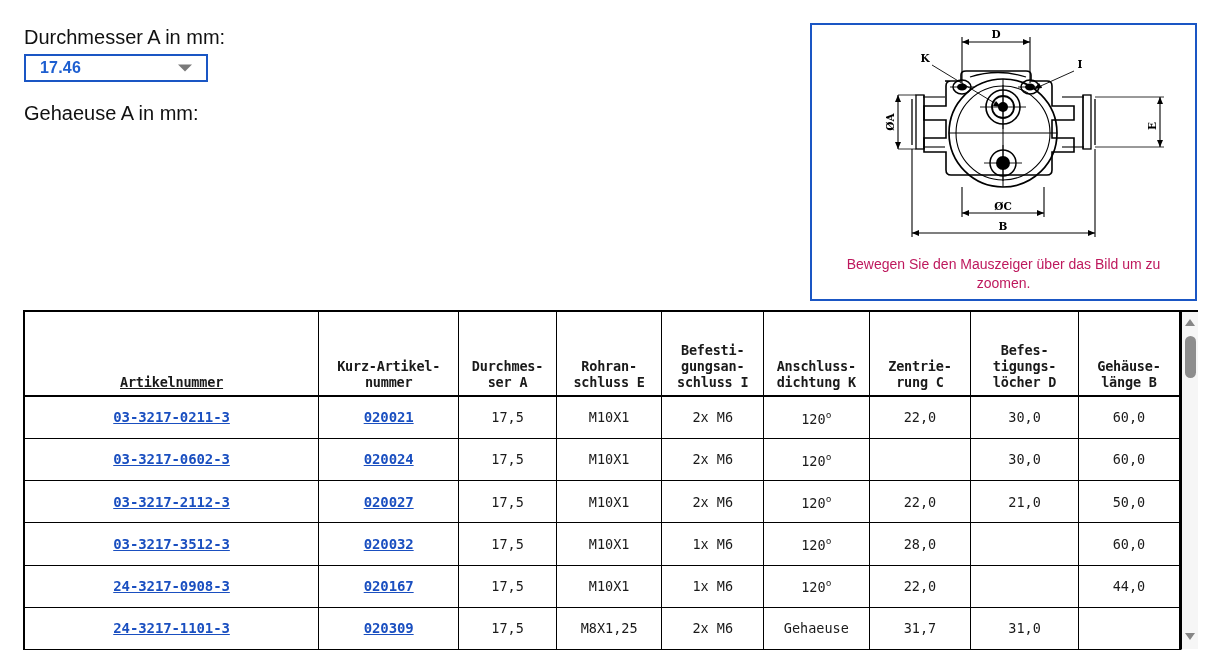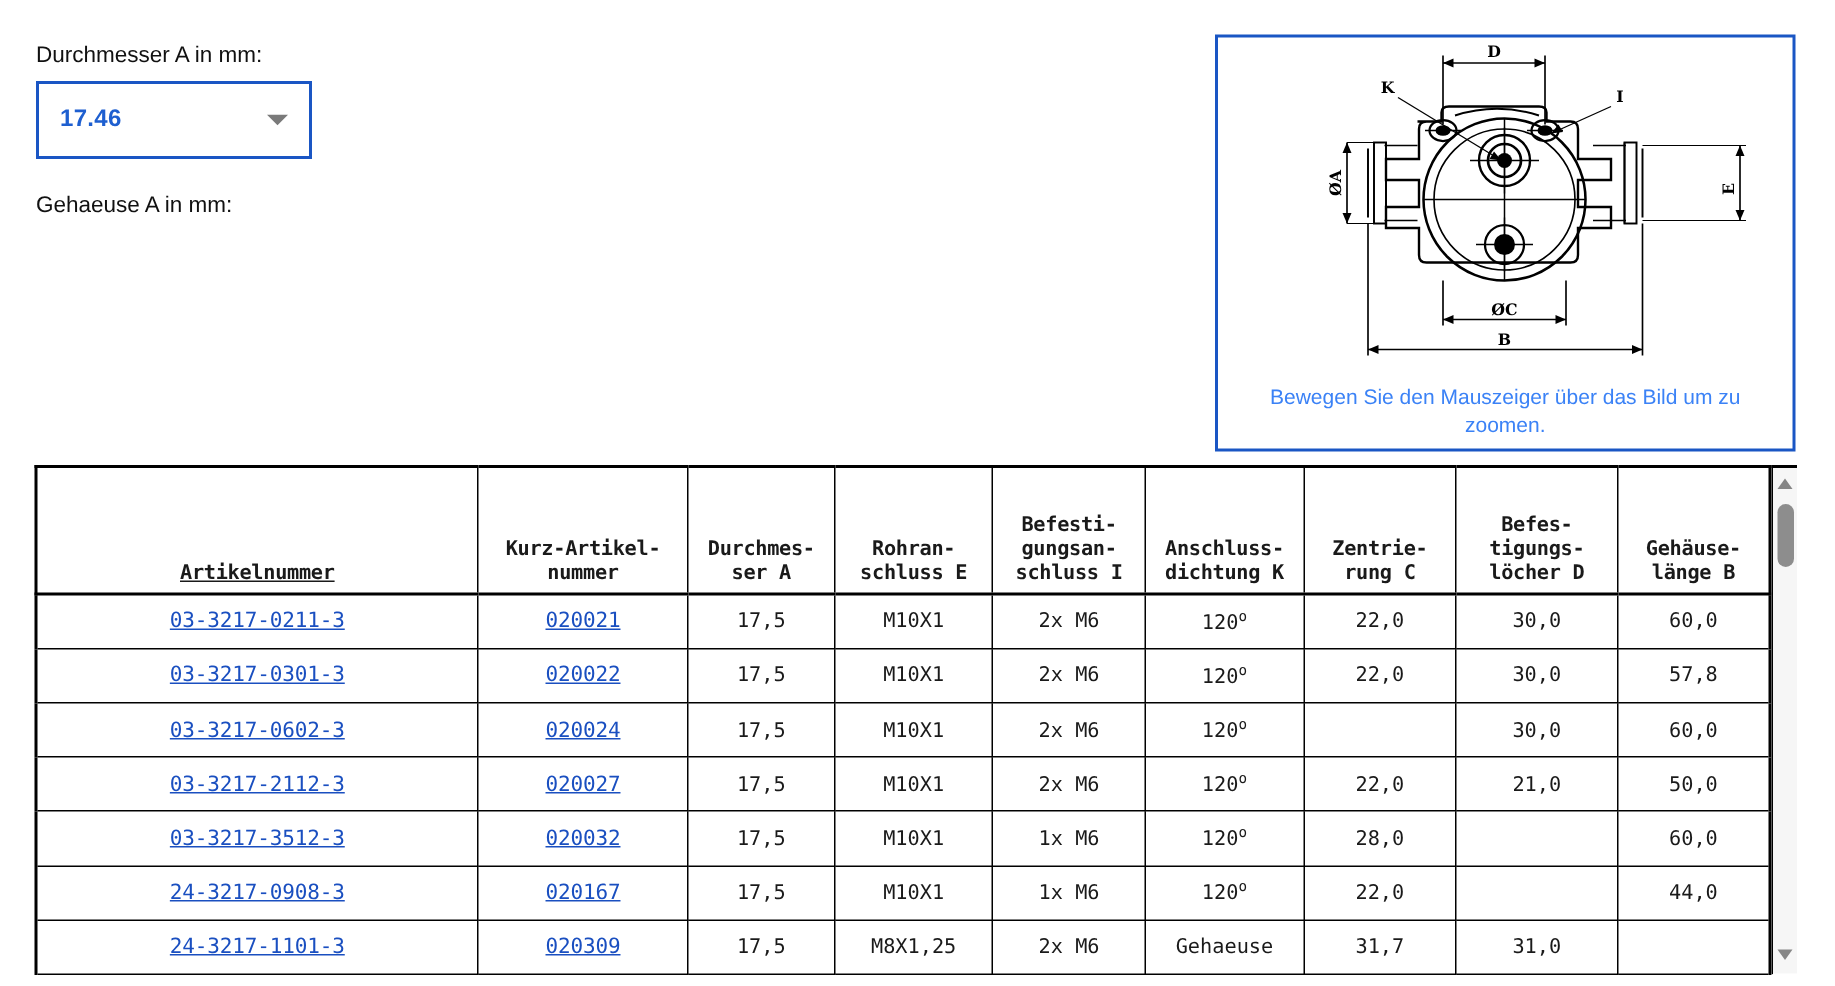--- a/index.html
+++ b/index.html
@@ -19,30 +19,30 @@
   }
 
   
   .controls {
     position: absolute;
     left: 24px;
     top: 28px;
     width: 420px;
   }
   .field-label {
-    font-size: 15px;
+    font-size: 20px;
     color: #111111;
     font-family: "Liberation Sans", sans-serif;
     line-height: 18px;
     margin-bottom: 8px;
   }
   .select-box {
     position: relative;
     width: 184px;
-    height: 52px;
+    height: 28px;
     border: 2px solid #1a56c4;
     background: #ffffff;
     box-sizing: border-box;
     display: flex;
     align-items: center;
     cursor: pointer;
   }
   .select-value {
     font-size: 16px;
     font-weight: bold;
@@ -81,21 +81,21 @@
     width: 100%;
     height: 222px;
   }
   .drawing-area svg { display: block; }
   .zoom-hint {
     position: absolute;
     left: 0;
     right: 0;
     bottom: 6px;
     text-align: center;
-    color: #3b82f6;
+    color: #be185d;
     font-size: 14px;
     line-height: 19px;
     font-family: "Liberation Sans", sans-serif;
     padding: 0 8px;
   }
 
   
   .table-wrap {
     position: absolute;
     left: 23px;
@@ -134,21 +134,21 @@
     letter-spacing: -0.2px;
   }
   table.parts thead th.first-h { border-left-width: 2px; text-decoration: underline; }
   table.parts thead th.last-h  { border-right-width: 2px; }
   table.parts tbody td { border-left-width: 1px; border-right-width: 1px; }
   table.parts tbody td.first-c { border-left-width: 2px; }
   table.parts tbody td.last-c  { border-right-width: 2px; margin-top: 19px; }
 
   a.part-link {
     color: #1a4fc0;
-    font-weight: normal;
+    font-weight: bold;
     text-decoration: underline;
     font-size: 14px;
     letter-spacing: -0.1px;
     font-family: "DejaVu Sans Mono", "Liberation Mono", monospace;
   }
   .deg { font-size: 9.5px; vertical-align: super; }
 
   
   col.c-art   { width: 290px; }
   col.c-kurz  { width: 138px; }
@@ -361,31 +361,20 @@
             <td><a class="part-link" href="#">020021</a></td>
             <td>17,5</td>
             <td>M10X1</td>
             <td>2x M6</td>
             <td>120<span class="deg">o</span></td>
             <td>22,0</td>
             <td>30,0</td>
             <td class="last-c">60,0</td>
           </tr>
           <tr>
-            <td class="first-c"><a class="part-link" href="#">03-3217-0301-3</a></td>
-            <td><a class="part-link" href="#">020022</a></td>
-            <td>17,5</td>
-            <td>M10X1</td>
-            <td>2x M6</td>
-            <td>120<span class="deg">o</span></td>
-            <td>22,0</td>
-            <td>30,0</td>
-            <td class="last-c">57,8</td>
-          </tr>
-          <tr>
             <td class="first-c"><a class="part-link" href="#">03-3217-0602-3</a></td>
             <td><a class="part-link" href="#">020024</a></td>
             <td>17,5</td>
             <td>M10X1</td>
             <td>2x M6</td>
             <td>120<span class="deg">o</span></td>
             <td></td>
             <td>30,0</td>
             <td class="last-c">60,0</td>
           </tr>

